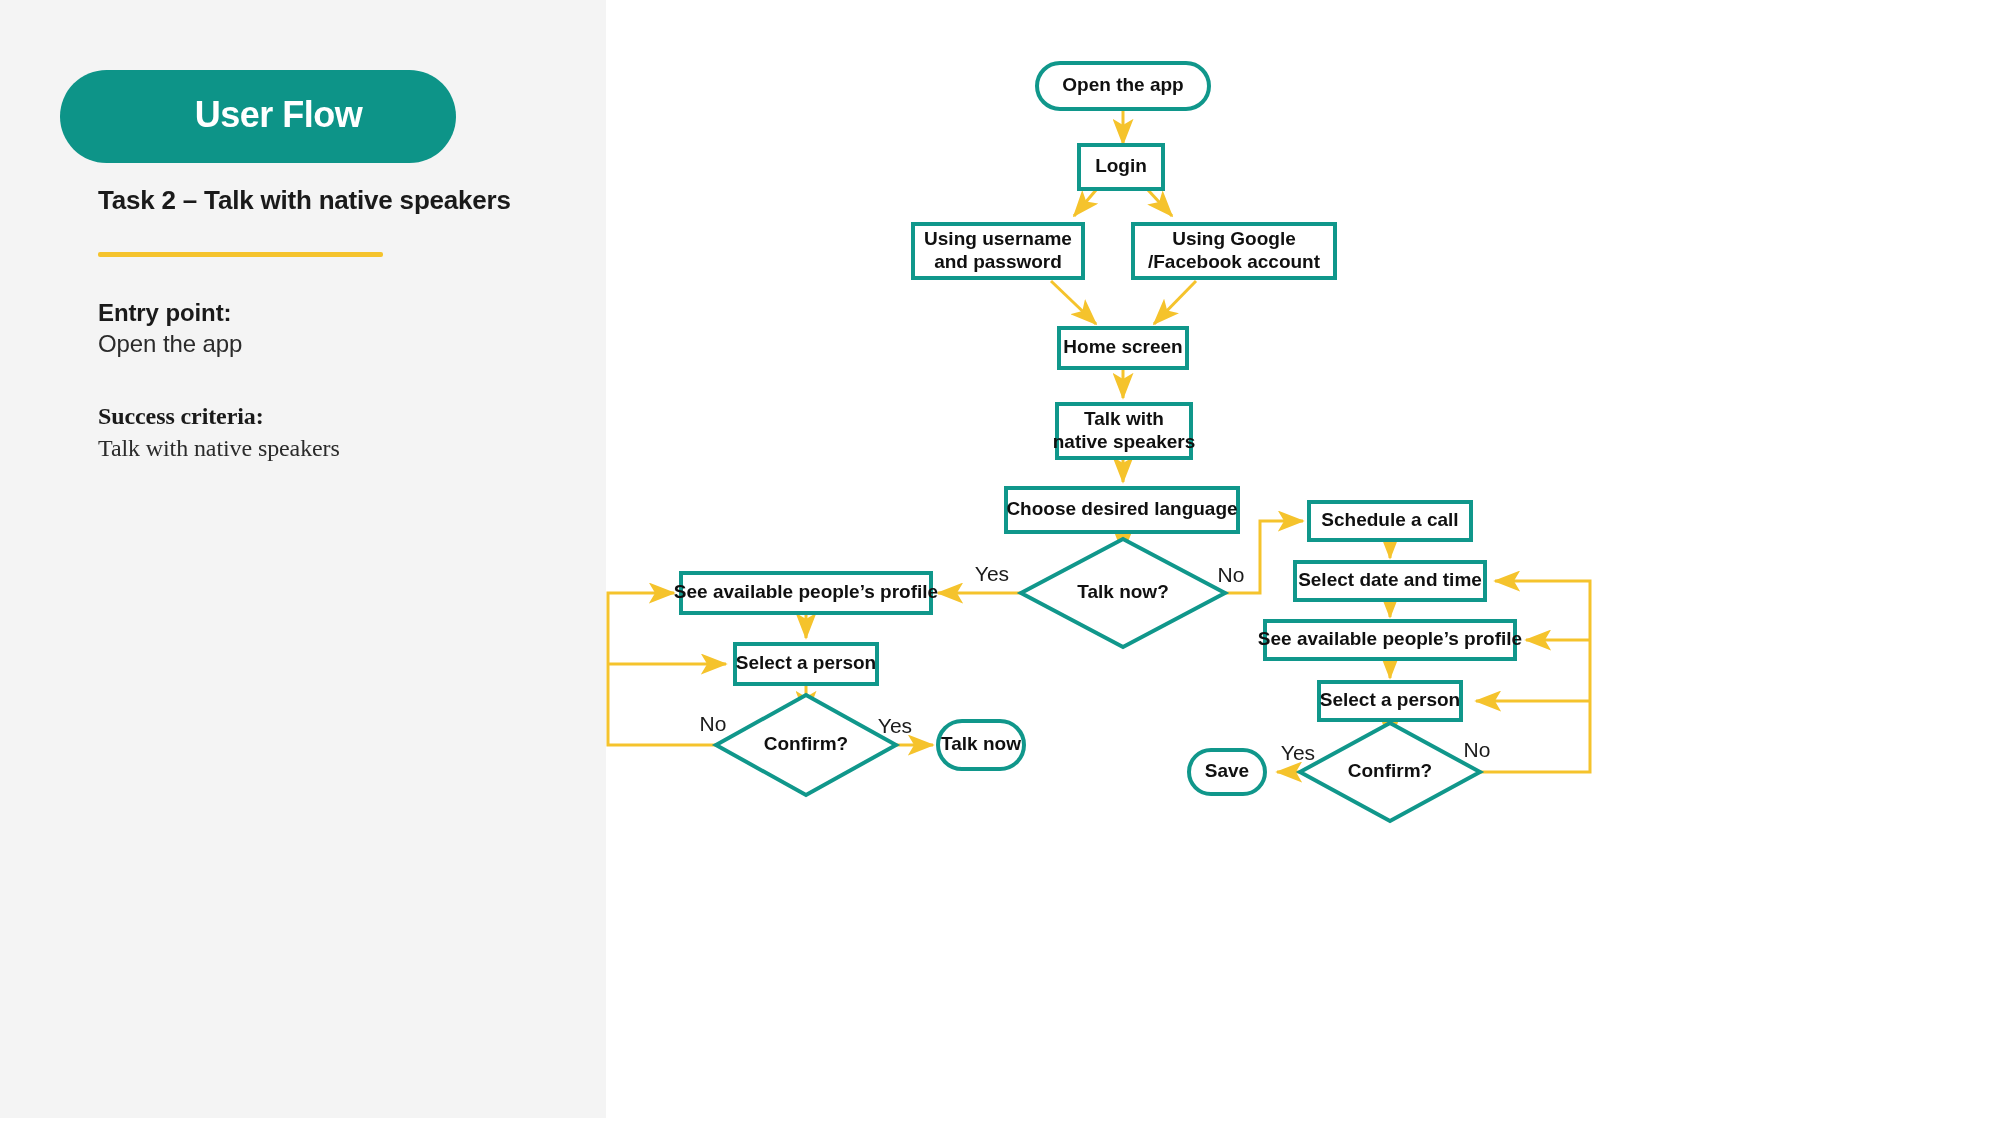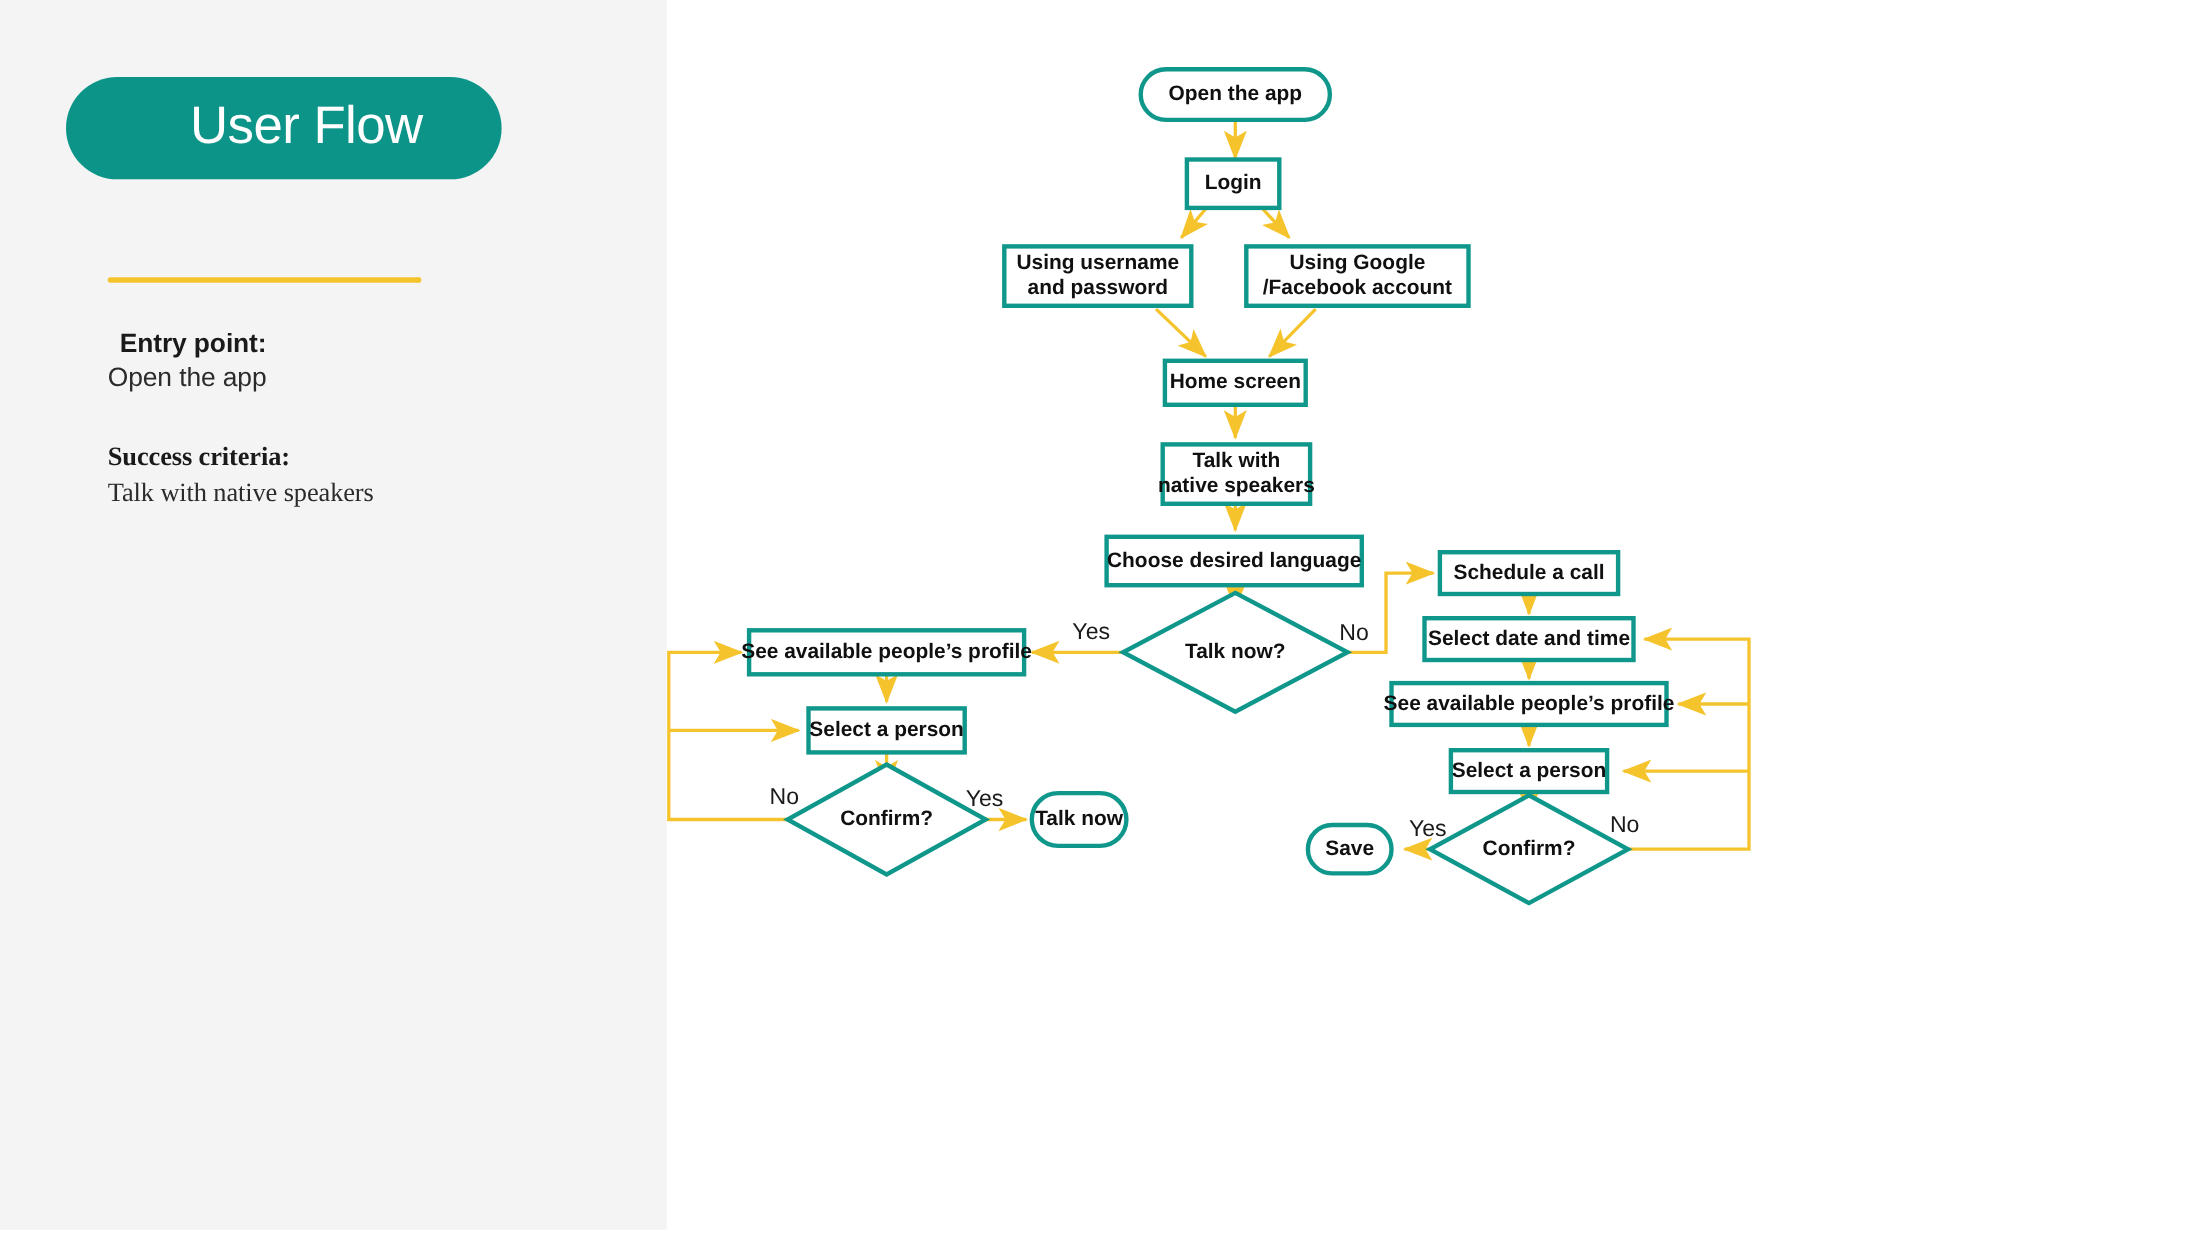--- a/index.html
+++ b/index.html
@@ -38,22 +38,22 @@
     border-radius: 47px;
     background: #0d9488;
     display: flex;
     align-items: center;
     justify-content: center;
     box-sizing: border-box;
     padding-bottom: 4px;
   }
   #title-pill-text {
     color: #ffffff;
-    font-size: 48px;
-    font-weight: normal;
+    font-size: 36px;
+    font-weight: bold;
     letter-spacing: -0.5px;
     line-height: 1;
     margin-left: 41px;
   }
   #task-subtitle {
     position: absolute;
     left: 98px;
     top: 185px;
     font-size: 26px;
     font-weight: bold;
@@ -64,21 +64,21 @@
   #accent-rule {
     position: absolute;
     left: 98px;
     top: 252px;
     width: 285px;
     height: 5px;
     background: #f5c32c;
     border-radius: 2px;
   }
   .meta-block { position: absolute; left: 98px; }
-  #entry-block { top: 298px; text-align: right; }
+  #entry-block { top: 298px; }
   #success-block { top: 402px; font-family: Liberation Serif, serif; }
   .meta-label {
     font-size: 24px;
     font-weight: bold;
     color: #1a1a1a;
     line-height: 1.22;
     letter-spacing: -0.1px;
   }
   .meta-value {
     font-size: 24px;
@@ -128,20 +128,21 @@
 <body>
 
 <div id="stage">
 
   <div id="sidebar">
 
     <div id="title-pill">
       <span id="title-pill-text">User Flow</span>
     </div>
 
+    <div id="task-subtitle">Task 2 – Talk with native speakers</div>
 
     <div id="accent-rule"></div>
 
     <div class="meta-block" id="entry-block">
       <div class="meta-label">Entry point:</div>
       <div class="meta-value">Open the app</div>
     </div>
 
     <div class="meta-block" id="success-block">
       <div class="meta-label">Success criteria:</div>

